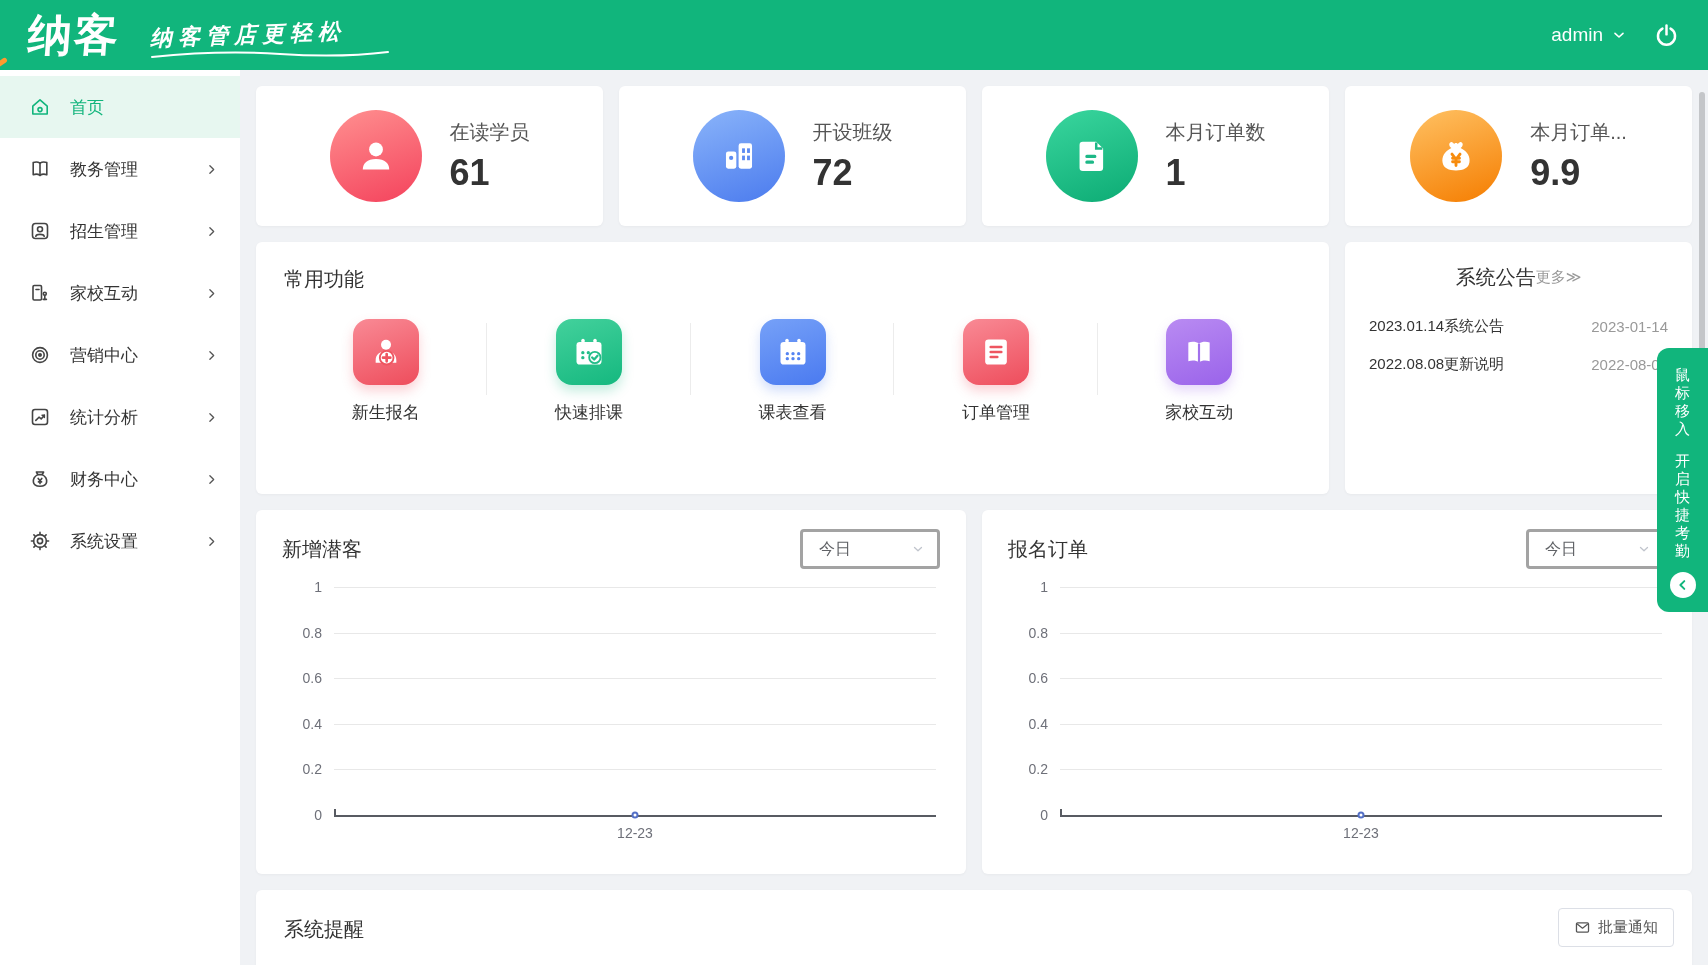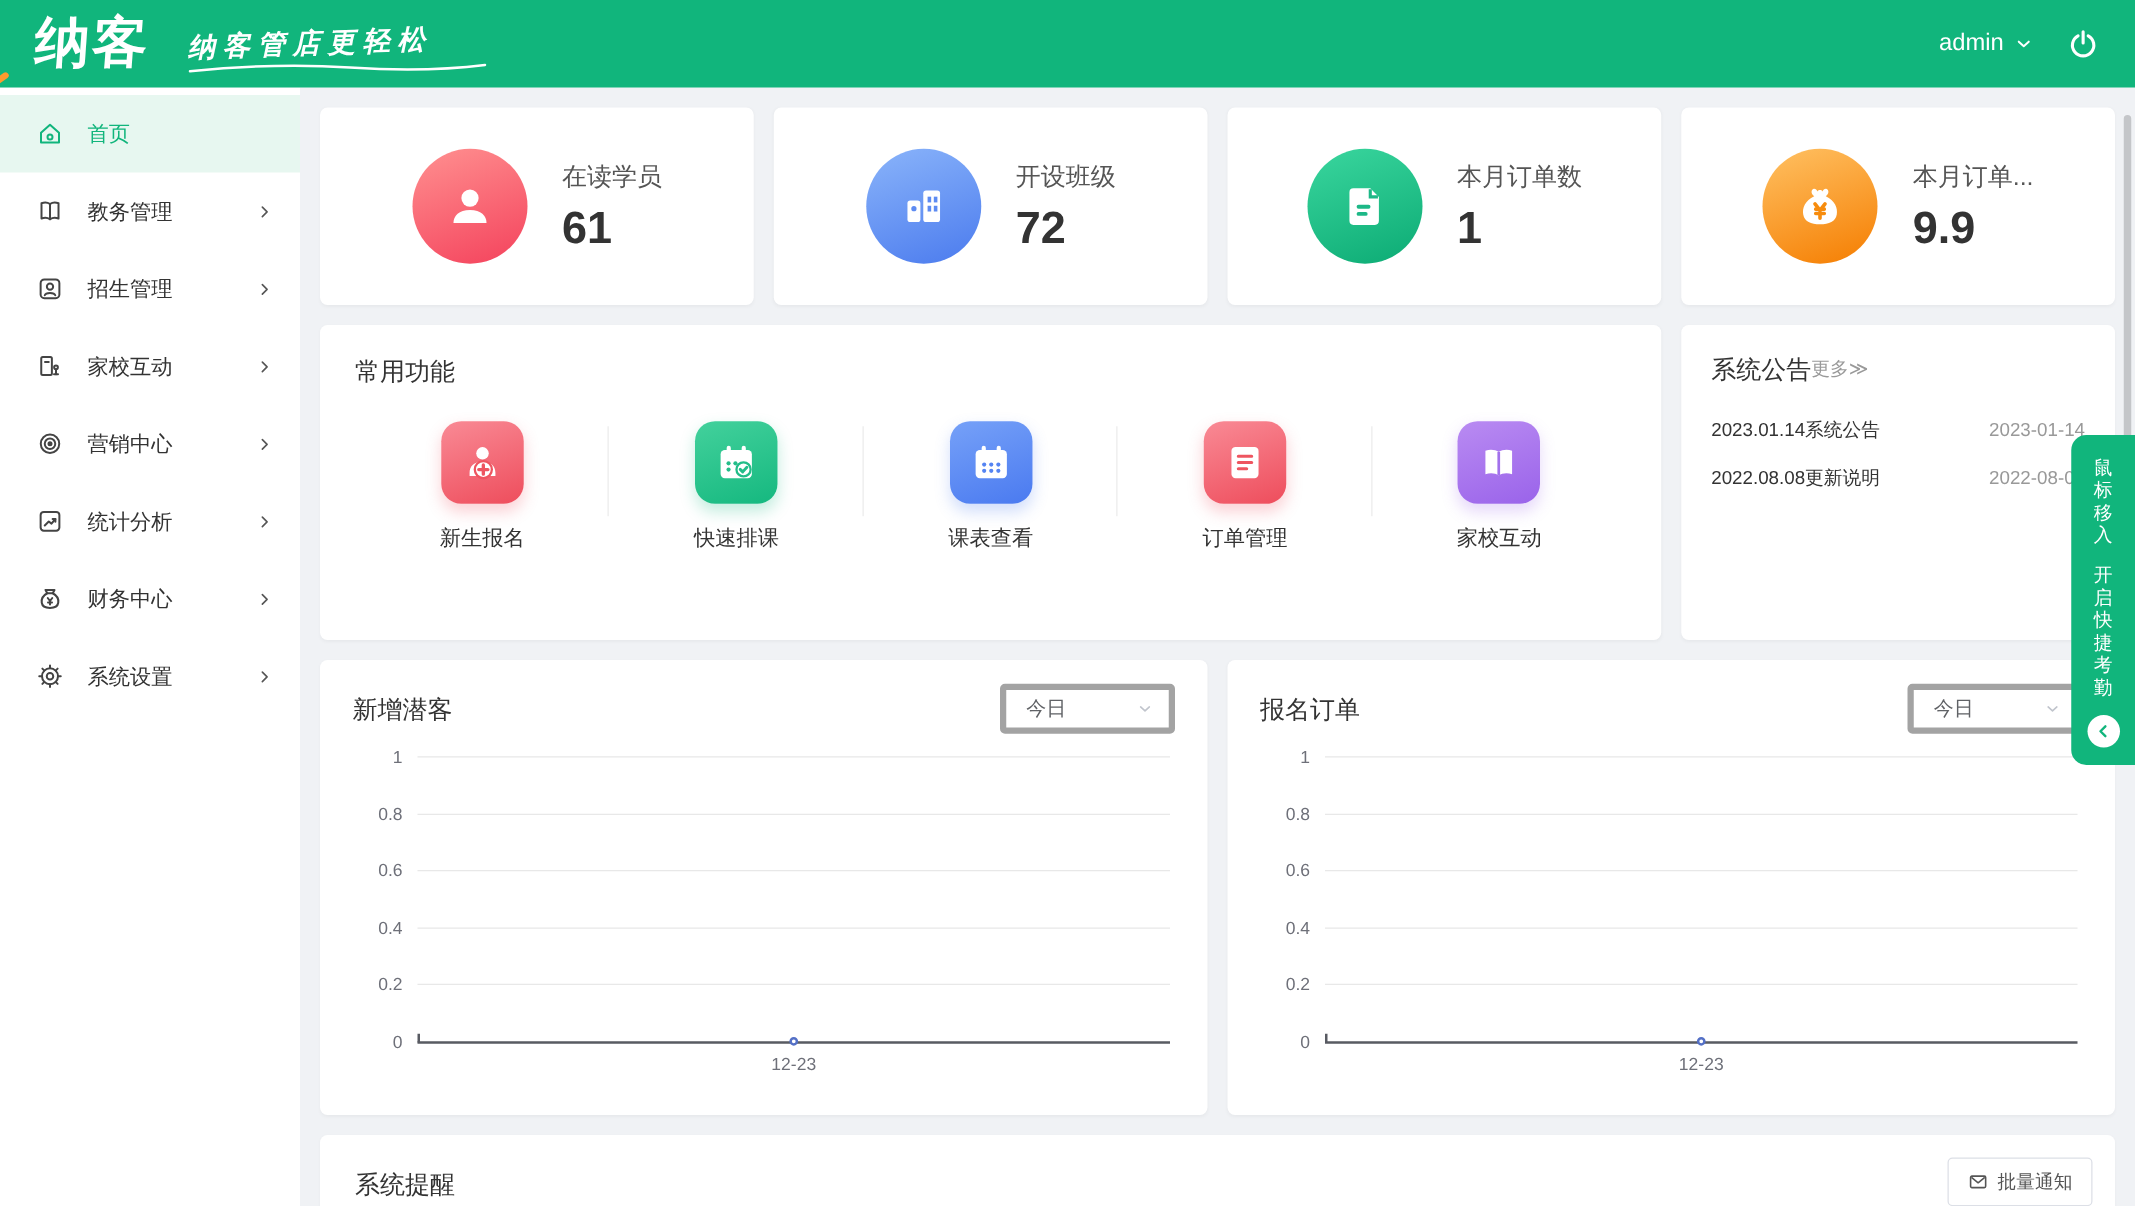--- a/index.html
+++ b/index.html
@@ -24,21 +24,21 @@
   .menu-item .mi-icon { width:24px; height:24px; margin-right:18px; color:#444; flex:none; display:flex; }
   .menu-item.active { background:#e7f7f0; color:#11b57c; }
   .menu-item.active .mi-icon { color:#11b57c; }
   .menu-item .mi-label { flex:1; }
   .menu-chevron { color:#555; display:flex; }
 
   
   .main { position:absolute; left:240px; top:70px; right:0; bottom:0; background:#f0f2f5; padding:16px; overflow:hidden; }
   .card { background:#fff; border-radius:6px; box-shadow:0 1px 3px rgba(0,0,0,0.04); }
 
-  .stats-row { display:flex; gap:16px; height:158px;justify-content:flex-end; }
+  .stats-row { display:flex; gap:16px; height:140px;justify-content:flex-end; }
   .stat-card { flex:1; display:flex; align-items:center; justify-content:center; gap:28px; }
   .stat-circle { width:92px; height:92px; border-radius:50%; display:flex; align-items:center; justify-content:center; flex:none; }
   .grad-red    { background:linear-gradient(160deg,#ff9090,#f4425c); }
   .grad-blue   { background:linear-gradient(160deg,#8ab4fa,#4b7bee); }
   .grad-green  { background:linear-gradient(160deg,#3ad69e,#0cab74); }
   .grad-orange { background:linear-gradient(160deg,#ffc163,#f57d00); }
   .stat-text .stat-label { font-size:20px; color:#555; max-width:150px; white-space:nowrap; }
   .stat-text .stat-value { font-size:36px; font-weight:700; color:#333; margin-top:6px; }
 
   .mid-row { display:flex; gap:16px; height:252px; margin-top:16px; }
@@ -49,31 +49,31 @@
   .q-cell:not(:last-child)::after { content:""; position:absolute; right:0; top:4px; height:72px; border-right:1px solid #ececec; }
   .q-icon { width:66px; height:66px; border-radius:16px; display:flex; align-items:center; justify-content:center; }
   .qi-red    { background:linear-gradient(160deg,#f98a95,#ee4d5c); box-shadow:0 6px 12px rgba(238,77,92,.25); }
   .qi-green  { background:linear-gradient(160deg,#43d19c,#15b87f); box-shadow:0 6px 12px rgba(21,184,127,.25); }
   .qi-orange { background:linear-gradient(160deg,#fdb044,#f68d0e); box-shadow:0 6px 12px rgba(246,141,14,.25); }
   .qi-blue   { background:linear-gradient(160deg,#76a1f8,#4a7af0); box-shadow:0 6px 12px rgba(74,122,240,.25); }
   .qi-purple { background:linear-gradient(160deg,#b98bf2,#9a63ea); box-shadow:0 6px 12px rgba(154,99,234,.25); }
   .q-label { margin-top:16px; font-size:17px; color:#333; }
 
   .notice-card { width:calc((100% - 48px)/4); flex:none; padding:22px 24px; }
-  .notice-head { display:flex; align-items:center; justify-content:flex-start; }
+  .notice-head { display:flex; align-items:center; justify-content:center; }
   .more-link { font-size:15px; color:#999; cursor:pointer; }
   .notice-list { margin-top:16px; }
   .notice-row { display:flex; align-items:center; justify-content:space-between; height:38px; cursor:pointer; }
   .notice-title { font-size:15px; color:#333; white-space:nowrap; overflow:hidden; }
   .notice-date { font-size:15px; color:#999; white-space:nowrap; margin-left:10px; }
 
   .charts-row { display:flex; gap:16px; height:364px; margin-top:16px; }
   .chart-card { flex:1; padding:19px 26px; }
   .chart-head { display:flex; align-items:center; justify-content:space-between; }
-  .select-box { width:140px; height:40px; border:5px solid #a3a3a3; border-radius:4px; display:flex; align-items:center; padding:0 12px 0 16px; color:#606266; font-size:16px; cursor:pointer; background:#fff; }
+  .select-box { width:140px; height:40px; border:3px solid #a3a3a3; border-radius:4px; display:flex; align-items:center; padding:0 12px 0 16px; color:#606266; font-size:16px; cursor:pointer; background:#fff; }
   .select-box .sel-val { flex:1; }
   .chart-plot { position:relative; margin-top:18px; height:228px; margin-right:4px; }
   .tick-row { position:absolute; left:0; right:0; height:0; }
   .tick-label { position:absolute; left:0; width:40px; text-align:right; transform:translateY(-50%); font-size:14px; color:#6e7079; }
   .tick-line { position:absolute; left:52px; right:0; top:0; border-top:1px solid #e8e8e8; }
   .tick-row.axis .tick-line { border-top:2px solid #585b62; }
   .tick-row.axis .tick-line::before { content:""; position:absolute; left:0; top:-8px; height:7px; border-left:2px solid #585b62; }
   .dot { position:absolute; width:7px; height:7px; background:#fff; border:2px solid #5470c6; border-radius:50%; transform:translate(-50%,-50%); z-index:2; }
   .x-label { position:absolute; top:100%; margin-top:10px; transform:translateX(-50%); font-size:14px; color:#6e7079; }
 

